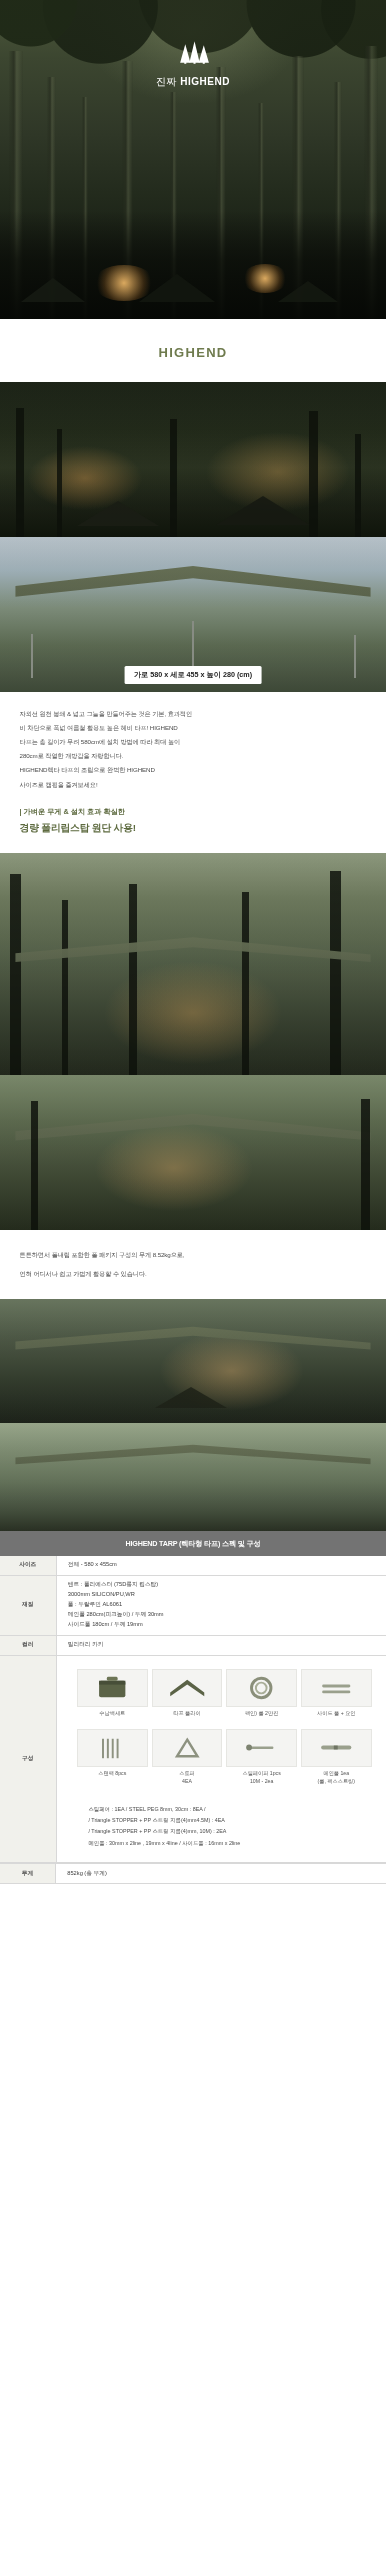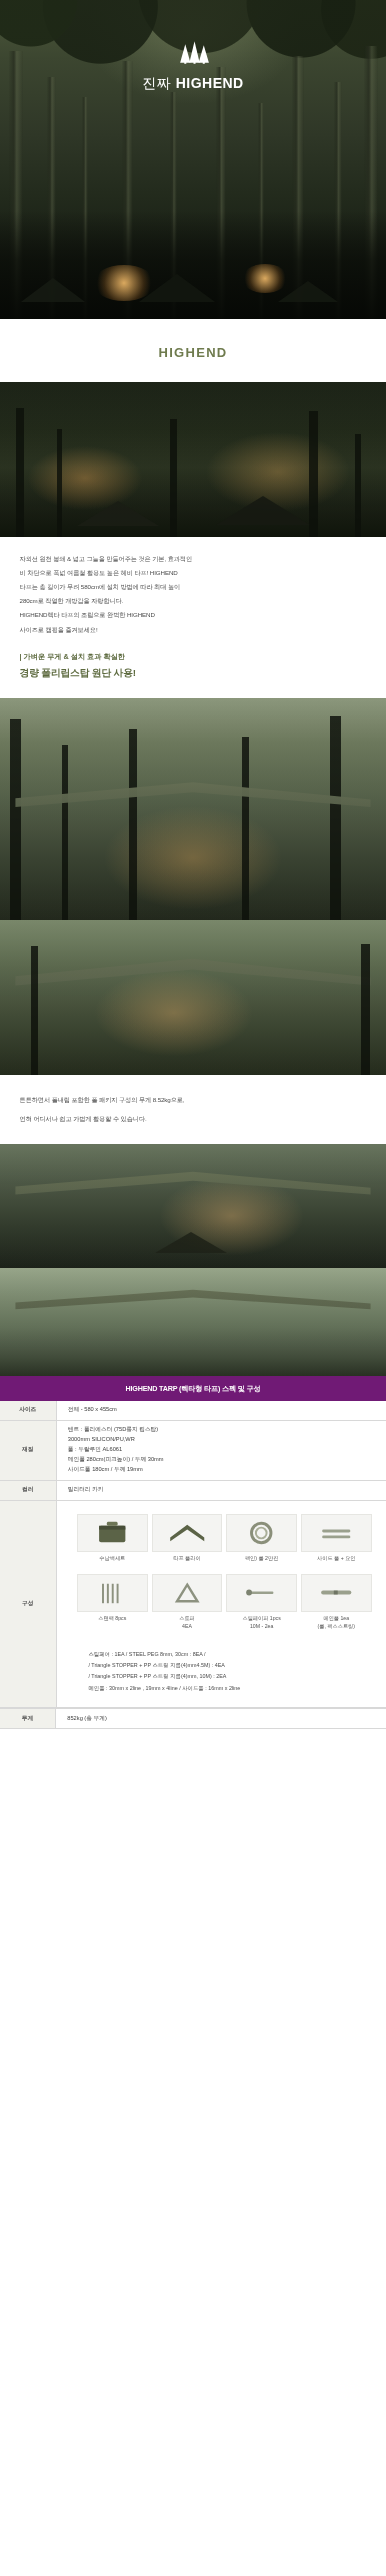--- a/index.html
+++ b/index.html
@@ -65,21 +65,21 @@
     z-index: 5;
     text-align: center;
     padding-top: 40px;
   }
   .logo-mark {
     margin: 0 auto 11.3px;
     width: 39px; height: 24px;
   }
   .brand-line {
     color: #ffffff;
-    font-size: 14px;
+    font-size: 10px;
     letter-spacing: 0.5px;
     font-weight: 700;
     margin-bottom: 15.5px;
   }
   .brand-line .thin { font-weight: 400; }
   .hero-title {
     color: #ffffff;
     font-size: 30px;
     font-weight: 700;
     line-height: 1.18;
@@ -212,21 +212,21 @@
   .copy2 {
     padding: 13.4px 19.6px 13.4px;
     font-size: 6.2px;
     line-height: 1.95;
     color: #4a4a4a;
     letter-spacing: -0.1px;
   }
 
   
   .spec-head {
-    background: #701a75;
+    background: #737373;
     color: #fff;
     font-size: 7.2px;
     font-weight: 700;
     padding: 7.2px 0;
     text-align: center;
     letter-spacing: -0.2px;
   }
   table.spec {
     width: 386px;
     border-collapse: collapse;
@@ -369,20 +369,29 @@
     <div class="silhouette-tree" style="left:57px;width:5.2px;height:108px;"></div>
     <div class="silhouette-tree" style="left:170px;width:7.2px;height:118px;"></div>
     <div class="silhouette-tree" style="left:309px;width:9.3px;height:126px;"></div>
     <div class="silhouette-tree" style="left:355px;width:6.2px;height:103px;"></div>
     <div class="tent-sil" style="left:77px;bottom:11.3px;border-width:0 41px 25px 41px;border-color:transparent transparent rgba(26,30,20,0.88) transparent;"></div>
     <div class="tent-sil" style="left:216px;bottom:12.4px;border-width:0 47px 29px 47px;border-color:transparent transparent rgba(22,26,18,0.9) transparent;"></div>
     <div class="grain"></div>
 
   </div>
 
+  <div class="photo ph-tarp-day">
+    <div class="tarp-shape"></div>
+    <div class="peg" style="left:31px;top:97px;width:1.5px;height:44px;"></div>
+    <div class="peg" style="left:192px;top:84px;width:2.1px;height:58px;"></div>
+    <div class="peg" style="left:354px;top:98px;width:1.5px;height:43px;"></div>
+    <div class="grain"></div>
+    <div class="size-badge">가로 580 x 세로 455 x 높이 280 (cm)</div>
+
+  </div>
 
   <div class="copy">
     <p>자외선 원천 봉쇄 &amp; 넓고 그늘을 만들어주는 것은 기본, 효과적인</p>
     <p>비 차단으로 폭넓 여름철 활용도 높은 헤비 타프! HIGHEND</p>
     <p>타프는 총 길이가 무려 580cm에 설치 방법에 따라 최대 높이</p>
     <p>280cm로 작열한 개방감을 자랑합니다.</p>
     <p>HIGHEND렉타 타프의 조립으로 완벽한 HIGHEND</p>
     <p>사이즈로 캠핑을 즐겨보세요!</p>
   </div>
 

